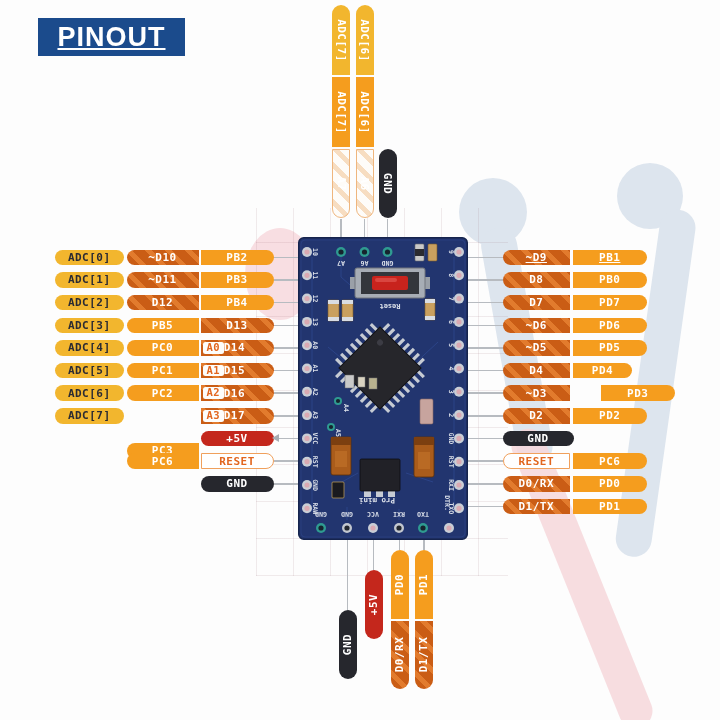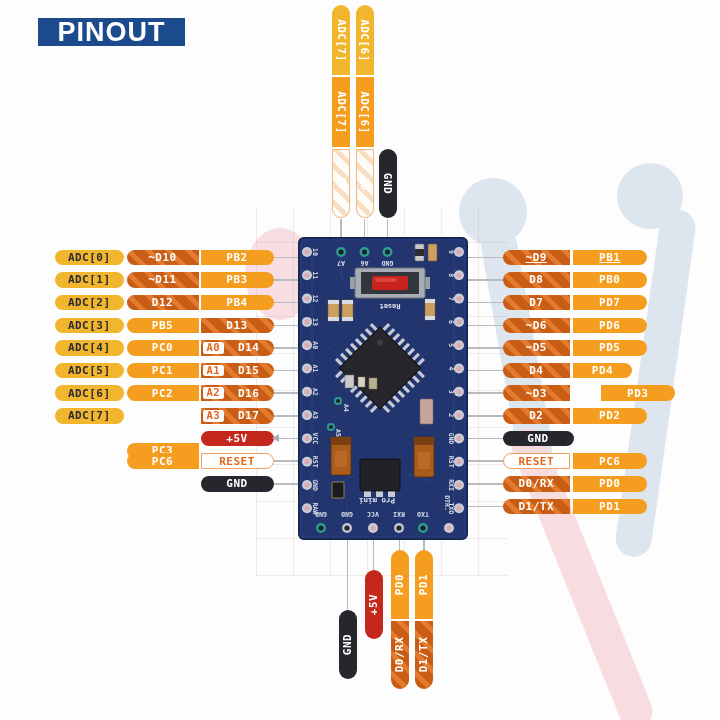--- a/index.html
+++ b/index.html
@@ -10,40 +10,40 @@
   .bgpin{position:absolute;background:#dde5ee;border-radius:50%;}
   .bgstem{position:absolute;background:#dde5ee;border-radius:18px;}
   .bgstripe{position:absolute;background:#f6d7db;opacity:.85;border-radius:18px;}
   .bgblob{position:absolute;background:#f8dee2;border-radius:50%;}
   .grid{position:absolute;left:256px;top:208px;width:252px;height:368px;
         background-image:
           repeating-linear-gradient(0deg,rgba(150,105,115,.13) 0 1px,transparent 1px 37px),
           repeating-linear-gradient(90deg,rgba(150,105,115,.13) 0 1px,transparent 1px 37px);}
 
   
-  .title{position:absolute;left:38px;top:18px;width:147px;height:28px;background:var(--c-banner,#1b4b8c);
+  .title{position:absolute;left:38px;top:18px;width:147px;height:38px;background:var(--c-banner,#1b4b8c);
          color:#fff;font-family:"Liberation Sans",sans-serif;font-weight:bold;font-size:27px;
-         letter-spacing:1px;display:flex;align-items:center;justify-content:center;}
+         letter-spacing:1px;display:flex;align-items:center;justify-content:center;text-decoration:underline;}
 
   
   .pill{position:absolute;height:15.5px;border-radius:9px;display:flex;align-items:center;
         justify-content:center;font-weight:bold;font-size:11px;letter-spacing:.5px;color:#fff;
         box-sizing:border-box;}
   .seg-first{border-radius:9px 0 0 9px;}
   .seg-last{border-radius:0 9px 9px 0;}
   .yellow{background:var(--c-yellow,#f2b62e);color:#2b2b33;}
   .solid{background:var(--c-orange,#f59d1e);}
   .hatch{background:repeating-linear-gradient(45deg,var(--c-orange-dark,#ca5d15) 0 9px,var(--c-orange-stripe,#e27b2d) 9px 14px);}
   .red{background:var(--c-red,#c4271c);}
   .black{background:var(--c-black,#26272d);}
   .resetp{background:#fff;border:1.8px solid #f0a05c;color:#e2661f;}
   .combo{justify-content:flex-start;}
   .whitebox{background:#fdfdfb;color:#e2661f;border-radius:2.5px;height:11.5px;line-height:11.5px;
             padding:0 3.5px;margin-left:2.5px;font-size:10.5px;flex:none;}
-  .combo .lbl{flex:1;text-align:center;}
+  .combo .lbl{flex:1;}
   .hatchlight{background:repeating-linear-gradient(45deg,#fefcf9 0 8px,#f7ddc1 8px 13px);
               border:1.5px solid #efb67e;color:#e2661f;}
 
   
   .vseg{position:absolute;width:18px;display:flex;align-items:center;justify-content:center;
         box-sizing:border-box;font-weight:bold;font-size:11px;letter-spacing:.5px;color:#fff;}
   .vseg span{white-space:nowrap;}
   .rot-down span{transform:rotate(90deg);}
   .rot-up span{transform:rotate(-90deg);}
   .vr-top{border-radius:9px 9px 0 0;}

